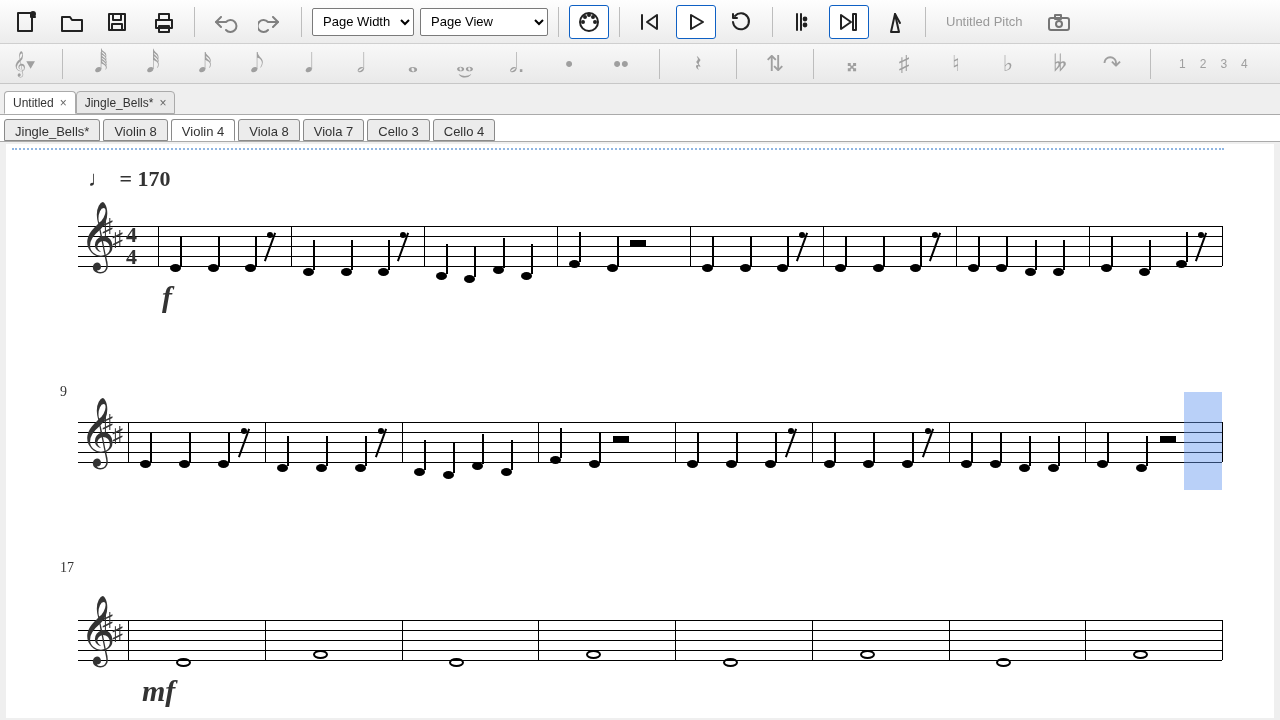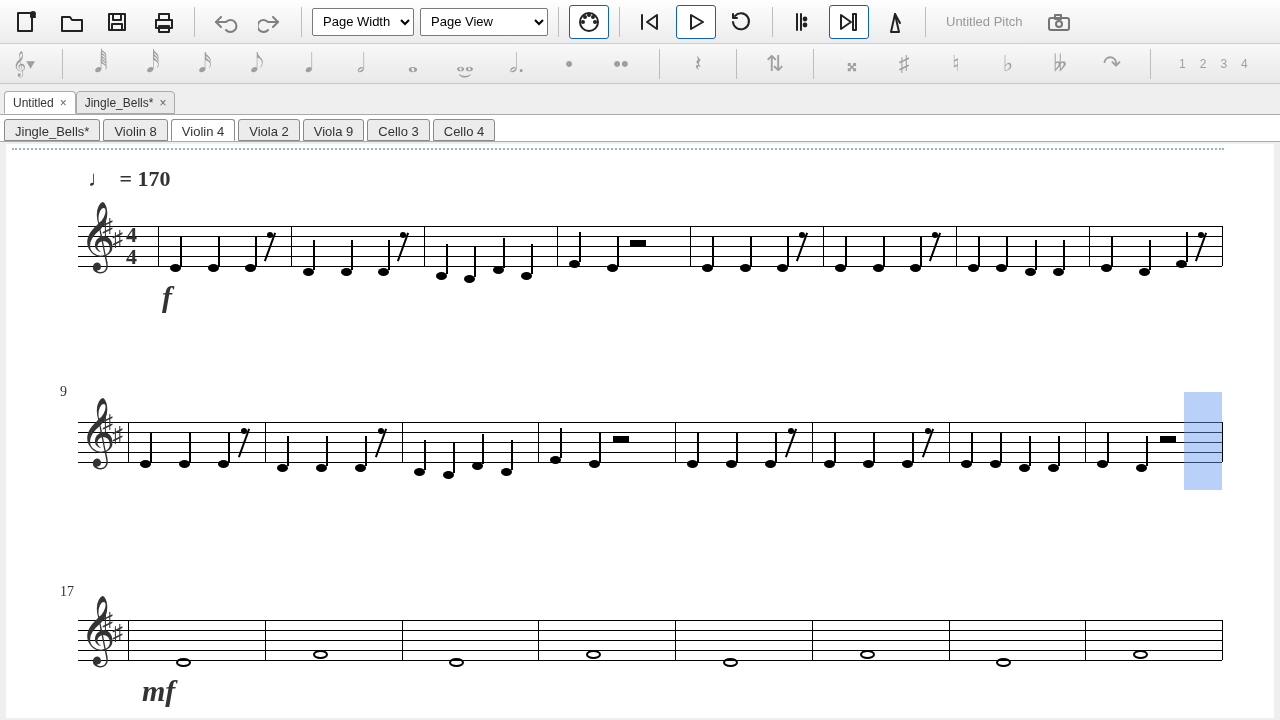--- a/index.html
+++ b/index.html
@@ -265,22 +265,22 @@
   <div class="doctab inactive">
     <span>Jingle_Bells*</span>
     <span class="x">×</span>
   </div>
 </div>
 
 <div class="parttabs">
   <div class="ptab back">Jingle_Bells*</div>
   <div class="ptab back">Violin 8</div>
   <div class="ptab">Violin 4</div>
-  <div class="ptab back">Viola 2</div>
-  <div class="ptab back">Viola 9</div>
+  <div class="ptab back">Viola 8</div>
+  <div class="ptab back">Viola 7</div>
   <div class="ptab back">Cello 3</div>
   <div class="ptab back">Cello 4</div>
 </div>
 
 <div class="canvas">
   <div class="dashhd"></div>
 
   <div class="tempo"><span class="note"></span><span> = 170</span></div>
 
   <div class="staff" id="staff1" style="top:82px">
@@ -392,21 +392,21 @@
         <div class="q" style="left: 911.688px; top: 38px;"></div>
         <div class="q" style="left: 940.875px; top: 42px;"></div>
         <div class="q" style="left: 970.062px; top: 42px;"></div>
         <div class="q" style="left: 1019.25px; top: 38px;"></div>
         <div class="q" style="left: 1058.17px; top: 42px;"></div>
         <div class="halfrest" style="left: 1082.46px; top: 14px;"></div>
       </div>
     </div>
   <div class="sel" style="right:52px; top:248px; width:38px; height:98px"></div>
 
-  <div class="mnum" style="top:440px">17</div>
+  <div class="mnum" style="top:416px">17</div>
   <div class="staff" id="staff3" style="top:476px">
       <div class="line" style="top: 0px;"></div>
       <div class="line" style="top: 10px;"></div>
       <div class="line" style="top: 20px;"></div>
       <div class="line" style="top: 30px;"></div>
       <div class="line" style="top: 40px;"></div>
       <div class="clef">𝄞</div>
       <div class="ksig">
         <span style="left:0;top:-4px">♯</span>
         <span style="left:10px;top:8px">♯</span>

